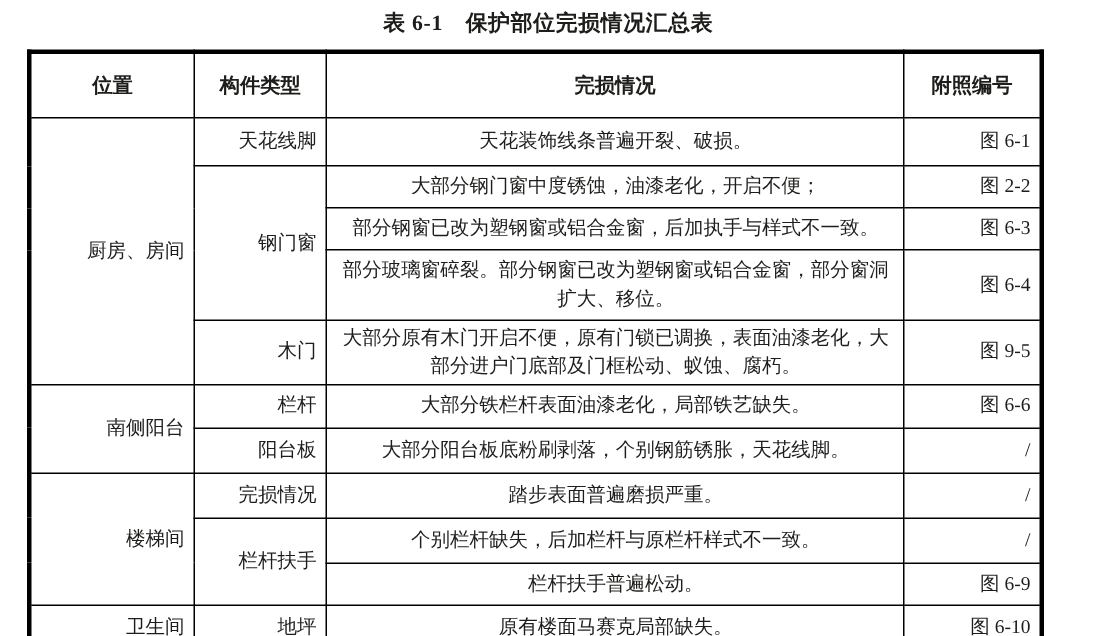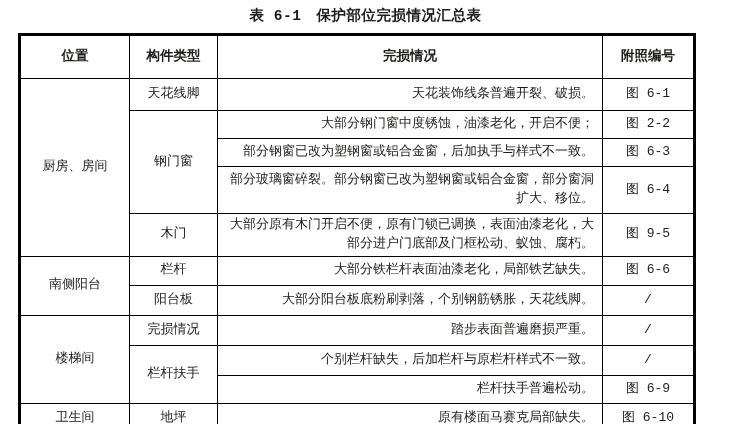--- a/index.html
+++ b/index.html
@@ -9,21 +9,20 @@
     width: 731px;
     height: 424px;
     font-family: "Liberation Serif", "DejaVu Serif", serif;
     color: #1d1d1b;
     overflow: hidden;
   }
   .page {
     width: 731px;
     height: 424px;
     box-sizing: border-box;
-    font-family: Liberation Mono, monospace;
   }
   .doc-title {
     text-align: center;
     font-weight: bold;
     font-size: 14.5px;
     padding-top: 6px;
     letter-spacing: 0.5px;
   }
   table.damage-table {
     border-collapse: collapse;
@@ -40,22 +39,22 @@
     padding: 2px 6px;
     vertical-align: middle;
     box-sizing: border-box;
     overflow: hidden;
   }
   .damage-table th {
     font-weight: bold;
     text-align: center;
     font-size: 13.5px;
   }
-  td.c { text-align: center; }
-  td.cond { text-align: right; padding-left: 9px; padding-right: 8px; }
+  td.c { text-align: right; }
+  td.cond { text-align: center; padding-left: 9px; padding-right: 8px; }
   tr.h27 { height: 44px; }
   tr.h32 { height: 32px; }
   tr.h28 { height: 28px; }
   tr.h29 { height: 29px; }
   tr.h30 { height: 30px; }
   tr.h40 { height: 40px; }
   tr.h47 { height: 47px; }
 </style>
 </head>
 <body>

